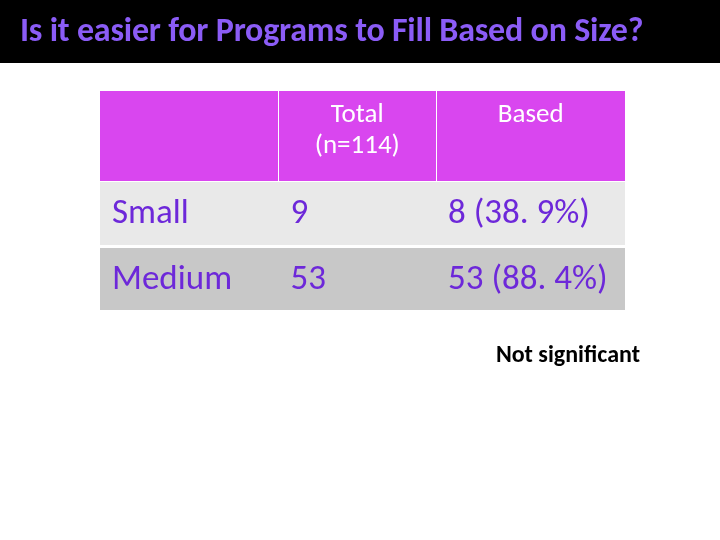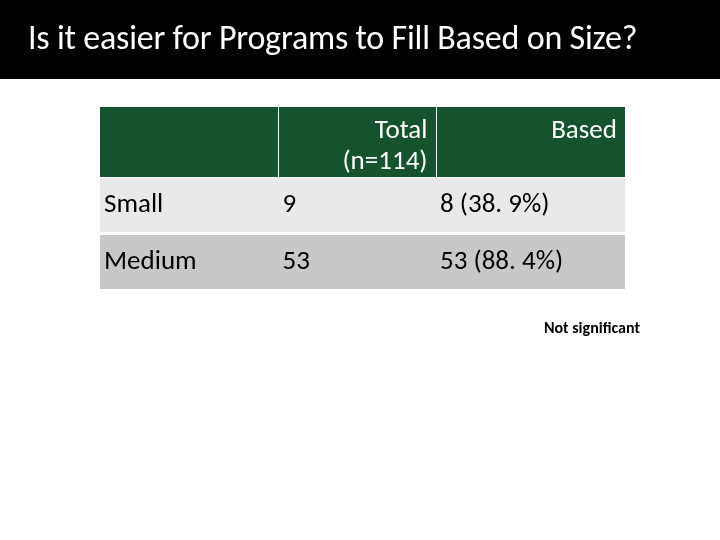--- a/index.html
+++ b/index.html
@@ -9,71 +9,71 @@
     height: 540px;
     background: #ffffff;
     font-family: "Calibri", "Segoe UI", "Trebuchet MS", sans-serif;
     overflow: hidden;
   }
   .title-band {
     background: #000000;
     padding: 10px 20px 14px 20px;
   }
   .title-band h1 {
-    margin: 8px;
-    color: #ffffff;
+    margin: 0;
+    color: #8b5cf6;
     font-size: 34px;
-    font-weight: 400;
+    font-weight: 700;
     line-height: 1.15;
     letter-spacing: -0.2px;
   }
   .table-wrap {
     margin: 28px 95px 0 100px;
   }
   table {
     border-collapse: collapse;
     width: 100%;
     table-layout: fixed;
   }
   col.c0 { width: 34%; }
   col.c1 { width: 30%; }
   col.c2 { width: 36%; }
   thead th {
-    background: #14532d;
+    background: #d946ef;
     color: #ffffff;
     font-weight: 400;
     font-size: 27px;
-    text-align: right;
-    padding: 6px 8px 2px 8px;
+    text-align: center;
+    padding: 6px 8px 22px 8px;
     vertical-align: top;
     line-height: 1.15;
     border: 1px solid #ffffff;
     border-top: none;
   }
   thead th:first-child {
     border-left: none;
   }
   thead th:last-child {
     border-right: none;
   }
   tbody td {
-    font-size: 27px;
-    color: #000000;
+    font-size: 35px;
+    color: #6d28d9;
     text-align: left;
-    padding: 10px 8px 14px 4px;
+    padding: 10px 8px 14px 12px;
     border-bottom: 3px solid #ffffff;
     vertical-align: top;
     line-height: 1.1;
   }
   tbody tr.light td { background: #e9e9e9; }
   tbody tr.dark  td { background: #c8c8c8; margin-left: 25px; }
   .footnote {
     text-align: right;
     margin: 26px 80px 0 0;
-    font-size: 16px;
+    font-size: 24px;
     font-weight: 700;
     color: #000000;
   }
 </style>
 </head>
 <body>
 
 <div class="title-band">
   <h1>Is it easier for Programs to Fill Based on Size?</h1>
 </div>

